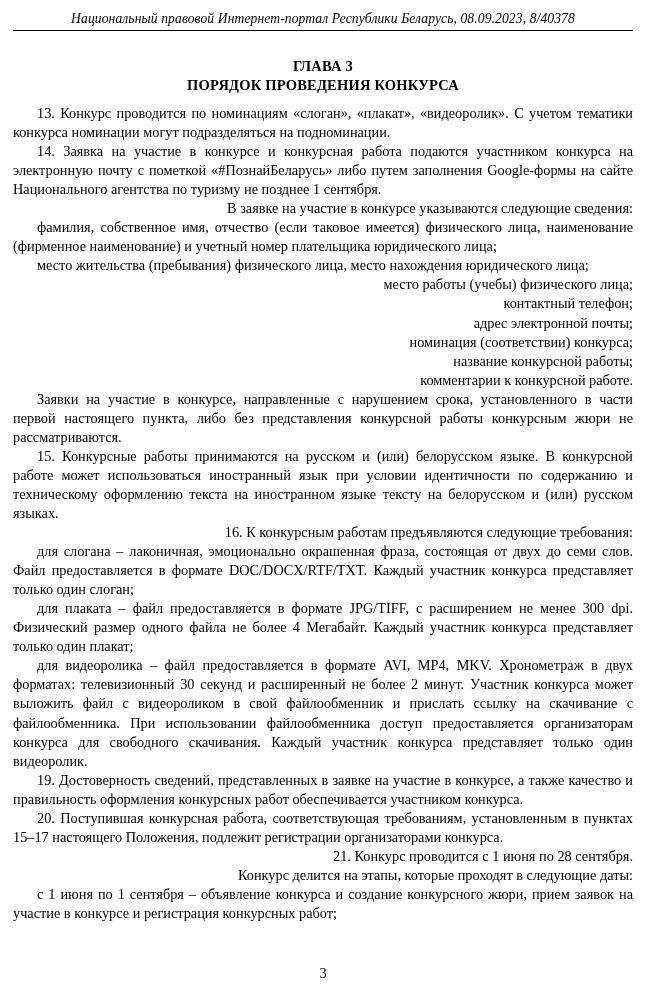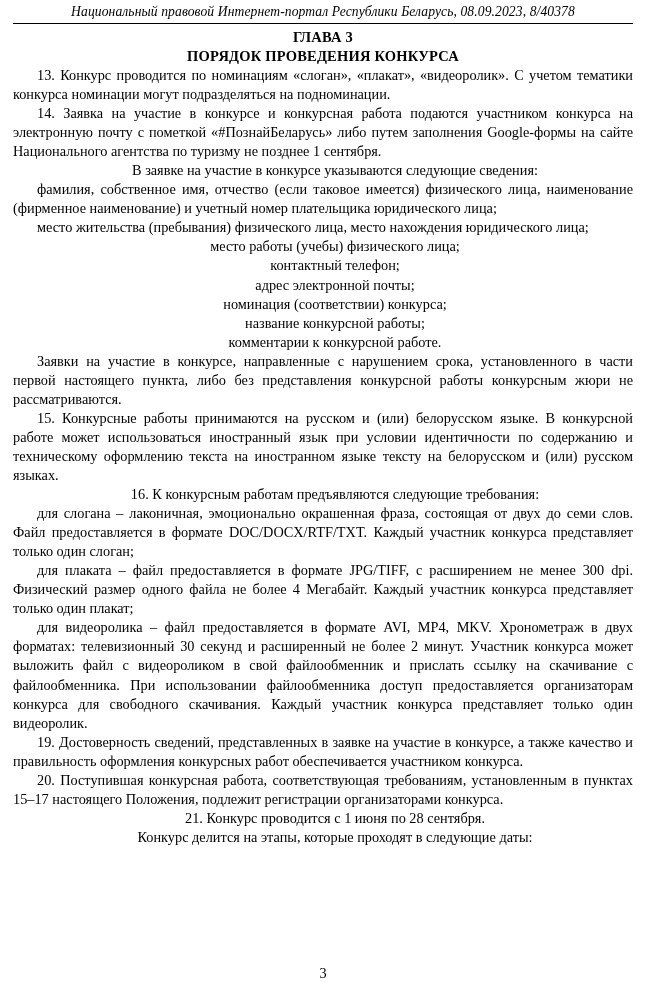--- a/index.html
+++ b/index.html
@@ -24,57 +24,58 @@
     box-sizing: border-box;
     padding: 0 13px;
   }
   
   .doc-header {
     font-style: italic;
     font-size: 13.6px;
     line-height: 18px;
     text-align: center;
     letter-spacing: 0.1px;
-    padding-top: 3px;
+    padding-top: 10px;
     white-space: nowrap;
   }
   .header-rule {
     height: 0;
     border-top: 1.3px solid #000;
     margin-top: 2px;
     margin-bottom: 0;
   }
   
   .chapter-block {
     text-align: center;
-    margin-top: 4px;
+    margin-top: 26px;
     font-family: Liberation Serif, serif;
   }
   .chapter-num,
   .chapter-name {
     font-weight: bold;
     font-size: 14.5px;
     line-height: 19px;
     letter-spacing: 0.2px;
   }
   
   .body-text {
+    margin-top: 9px;
     font-size: 14.3px;
     line-height: 19.05px;
   }
   p.para {
     margin: 0;
     text-align: justify;
     text-justify: inter-word;
     text-indent: 24px;
     hyphens: none;
   }
   
   p.para.nojustify {
-    text-align: center;
+    text-align: right;
   }
   
   .page-number {
     position: absolute;
     left: 0;
     right: 0;
     bottom: 18px;
     text-align: center;
     font-size: 14.3px;
     line-height: 18px;
@@ -109,17 +110,18 @@
     <p class="para">Заявки на участие в конкурсе, направленные с нарушением срока, установленного в части первой настоящего пункта, либо без представления конкурсной работы конкурсным жюри не рассматриваются.</p>
     <p class="para">15. Конкурсные работы принимаются на русском и (или) белорусском языке. В конкурсной работе может использоваться иностранный язык при условии идентичности по содержанию и техническому оформлению текста на иностранном языке тексту на белорусском и (или) русском языках.</p>
     <p class="para nojustify">16. К конкурсным работам предъявляются следующие требования:</p>
     <p class="para">для слогана – лаконичная, эмоционально окрашенная фраза, состоящая от двух до семи слов. Файл предоставляется в формате DOC/DOCX/RTF/TXT. Каждый участник конкурса представляет только один слоган;</p>
     <p class="para">для плаката – файл предоставляется в формате JPG/TIFF, с расширением не менее 300 dpi. Физический размер одного файла не более 4 Мегабайт. Каждый участник конкурса представляет только один плакат;</p>
     <p class="para">для видеоролика – файл предоставляется в формате AVI, MP4, MKV. Хронометраж в двух форматах: телевизионный 30 секунд и расширенный не более 2 минут. Участник конкурса может выложить файл с видеороликом в свой файлообменник и прислать ссылку на скачивание с файлообменника. При использовании файлообменника доступ предоставляется организаторам конкурса для свободного скачивания. Каждый участник конкурса представляет только один видеоролик.</p>
     <p class="para">19. Достоверность сведений, представленных в заявке на участие в конкурсе, а также качество и правильность оформления конкурсных работ обеспечивается участником конкурса.</p>
     <p class="para">20. Поступившая конкурсная работа, соответствующая требованиям, установленным в пунктах 15–17 настоящего Положения, подлежит регистрации организаторами конкурса.</p>
     <p class="para nojustify">21. Конкурс проводится с 1 июня по 28 сентября.</p>
     <p class="para nojustify">Конкурс делится на этапы, которые проходят в следующие даты:</p>
+    <p class="para">с 1 июня по 1 сентября – объявление конкурса и создание конкурсного жюри, прием заявок на участие в конкурсе и регистрация конкурсных работ;</p>
   </div>
 
   <div class="page-number">3</div>
 
 </div>
 
 </body></html>

